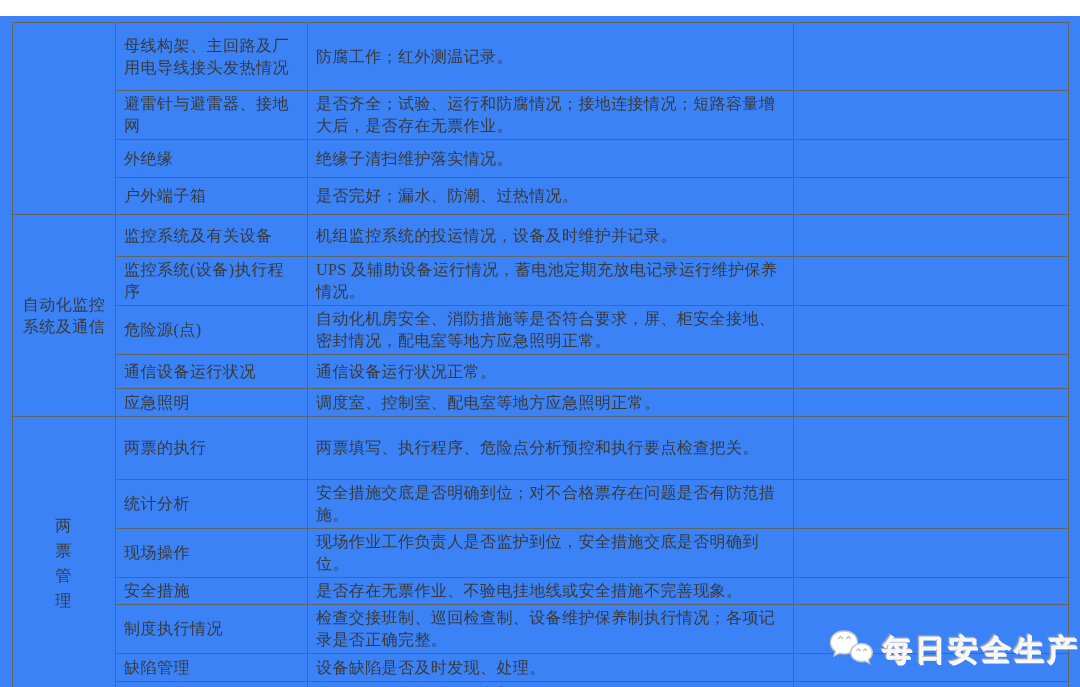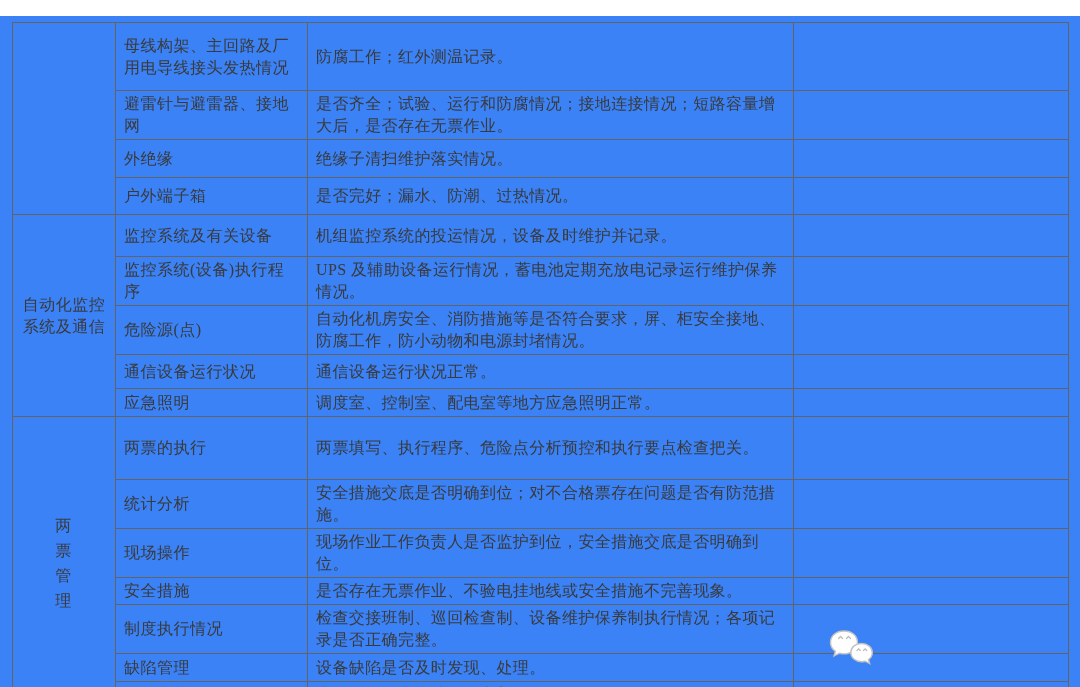--- a/index.html
+++ b/index.html
@@ -127,21 +127,21 @@
           <td class="desc">机组监控系统的投运情况，设备及时维护并记录。</td>
           <td class="check"></td>
         </tr>
         <tr style="height:48px">
           <td class="item">监控系统(设备)执行程序</td>
           <td class="desc">UPS 及辅助设备运行情况，蓄电池定期充放电记录运行维护保养情况。</td>
           <td class="check"></td>
         </tr>
         <tr style="height:47px">
           <td class="item">危险源(点)</td>
-          <td class="desc">自动化机房安全、消防措施等是否符合要求，屏、柜安全接地、防腐工作，防小动物和电源封堵情况。</td>
+          <td class="desc">自动化机房安全、消防措施等是否符合要求，屏、柜安全接地、密封情况，配电室等地方应急照明正常。</td>
           <td class="check"></td>
         </tr>
         <tr style="height:34px">
           <td class="item">通信设备运行状况</td>
           <td class="desc">通信设备运行状况正常。</td>
           <td class="check"></td>
         </tr>
         <tr style="height:28px">
           <td class="item">应急照明</td>
           <td class="desc">调度室、控制室、配电室等地方应急照明正常。</td>
@@ -194,15 +194,16 @@
         <path d="M16 3 C8 3 2.5 8 2.5 14.5 C2.5 18.2 4.4 21.3 7.4 23.3 L6 28 L11.5 25.2 C13 25.6 14.5 25.9 16 25.9 C24 25.9 29.5 20.9 29.5 14.5 C29.5 8 24 3 16 3 Z"></path>
         <path d="M33.5 15.5 C27.2 15.5 22.8 19.5 22.8 24.6 C22.8 29.7 27.2 33.7 33.5 33.7 C34.8 33.7 36 33.5 37.2 33.2 L41.7 35.5 L40.5 31.6 C42.9 30 44.3 27.4 44.3 24.6 C44.3 19.5 39.8 15.5 33.5 15.5 Z"></path>
       </g>
       <g fill="none" stroke="#bdbdbd" stroke-width="1.3" stroke-linecap="round">
         <path d="M10.5 10.5 l2 -2 l2 2"></path>
         <path d="M18.5 10.5 l2 -2 l2 2"></path>
         <path d="M29 22.5 l1.6 -1.6 l1.6 1.6"></path>
         <path d="M35.5 22.5 l1.6 -1.6 l1.6 1.6"></path>
       </g>
     </svg>
+    <span class="wm-text">每日安全生产</span>
   </div>
 
 </div>
 
 </body></html>

